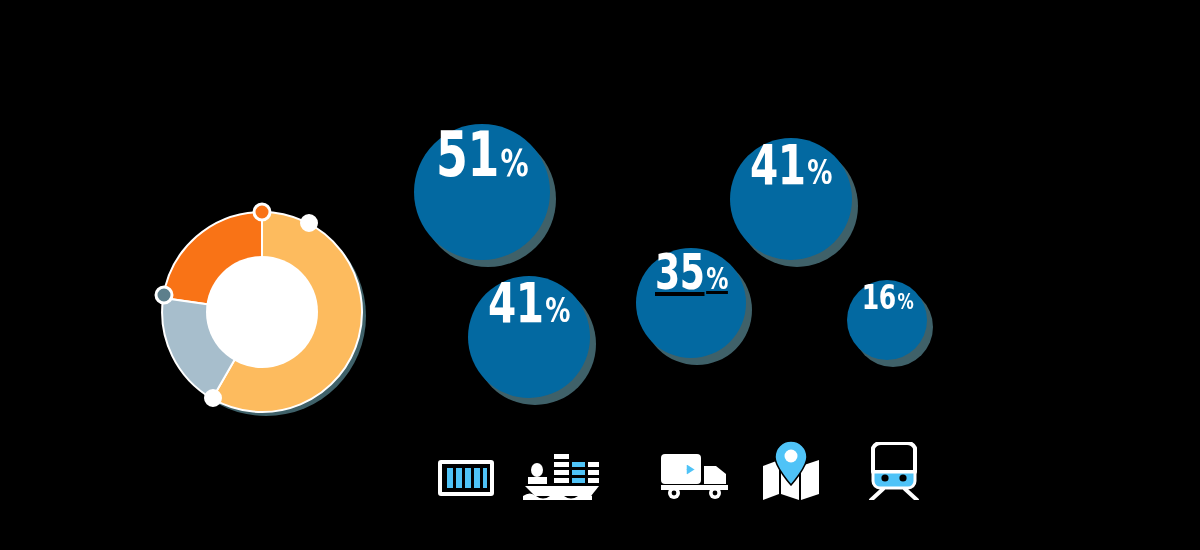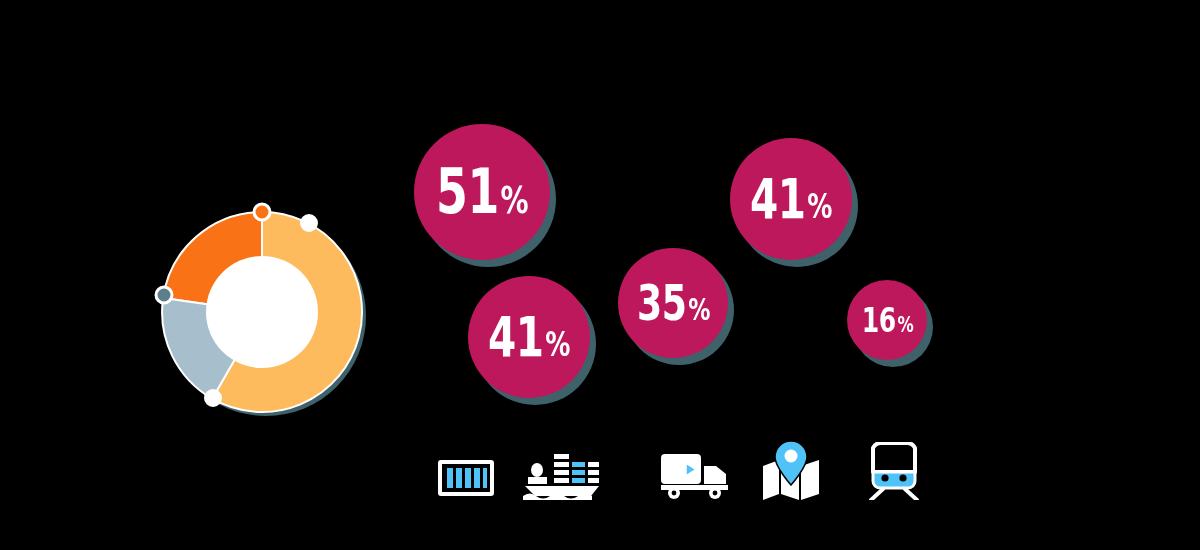--- a/index.html
+++ b/index.html
@@ -24,24 +24,23 @@
     top: 205px;
     width: 215px;
     height: 215px;
   }
   #donut-svg { display: block; width: 215px; height: 215px; overflow: visible; }
 
   
   .bubble {
     position: absolute;
     border-radius: 50%;
-    background: #be185d;
+    background: #0369a1;
     box-shadow: 6px 7px 0 0 #3F6169;
     display: flex;
-    align-items: center;
     justify-content: center;
     box-sizing: border-box;
   }
   .bubble-label {
     color: #FFFFFF;
     font-family: "Liberation Sans Narrow", "DejaVu Sans Condensed", "Liberation Sans", sans-serif;
     font-weight: bold;
     line-height: 1;
     letter-spacing: -0.5px;
     display: flex;
@@ -55,21 +54,21 @@
 
   
   #bubble-0 { left: 414px; top: 124px; width: 136px; height: 136px; }
   #bubble-0 .bubble-num { font-size: 62px; }
   #bubble-0 .bubble-pct { font-size: 38px; }
 
   #bubble-1 { left: 468px; top: 276px; width: 122px; height: 122px; }
   #bubble-1 .bubble-num { font-size: 55px; }
   #bubble-1 .bubble-pct { font-size: 34px; }
 
-  #bubble-2 { left: 618px; top: 248px; width: 110px; height: 110px; }
+  #bubble-2 { left: 636px; top: 248px; width: 110px; height: 110px; text-decoration: underline; }
   #bubble-2 .bubble-num { font-size: 49px; }
   #bubble-2 .bubble-pct { font-size: 30px; }
 
   #bubble-3 { left: 730px; top: 138px; width: 122px; height: 122px; }
   #bubble-3 .bubble-num { font-size: 55px; }
   #bubble-3 .bubble-pct { font-size: 34px; }
 
   #bubble-4 { left: 847px; top: 280px; width: 80px; height: 80px; }
   #bubble-4 .bubble-num { font-size: 34px; }
   #bubble-4 .bubble-pct { font-size: 22px; }

